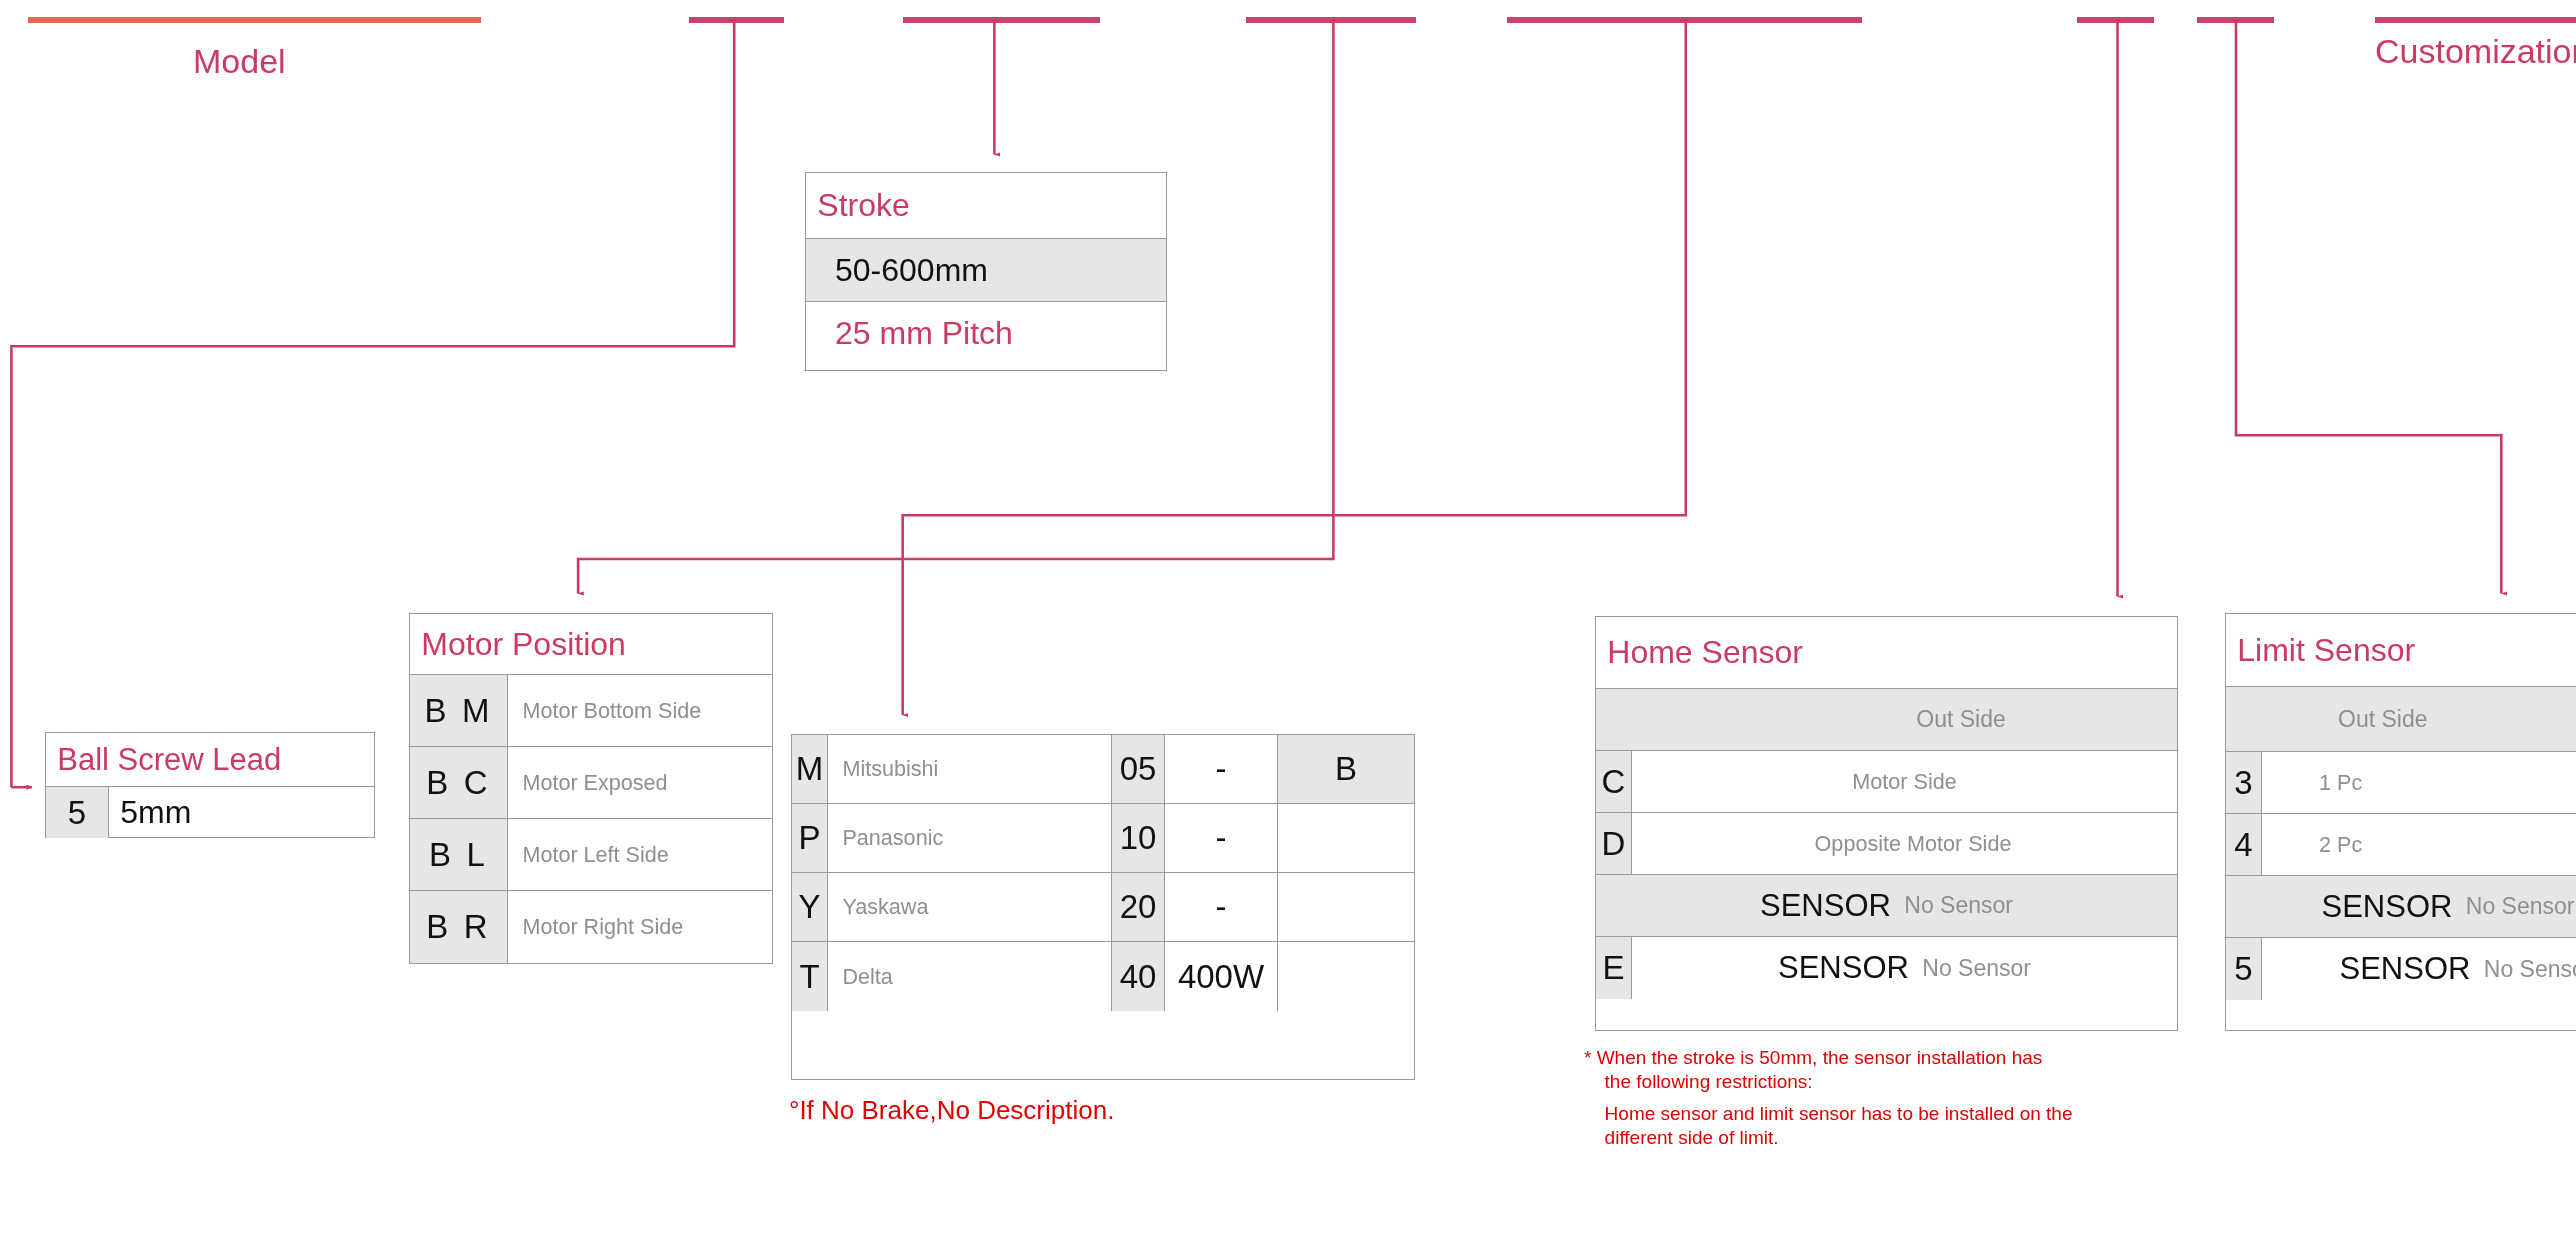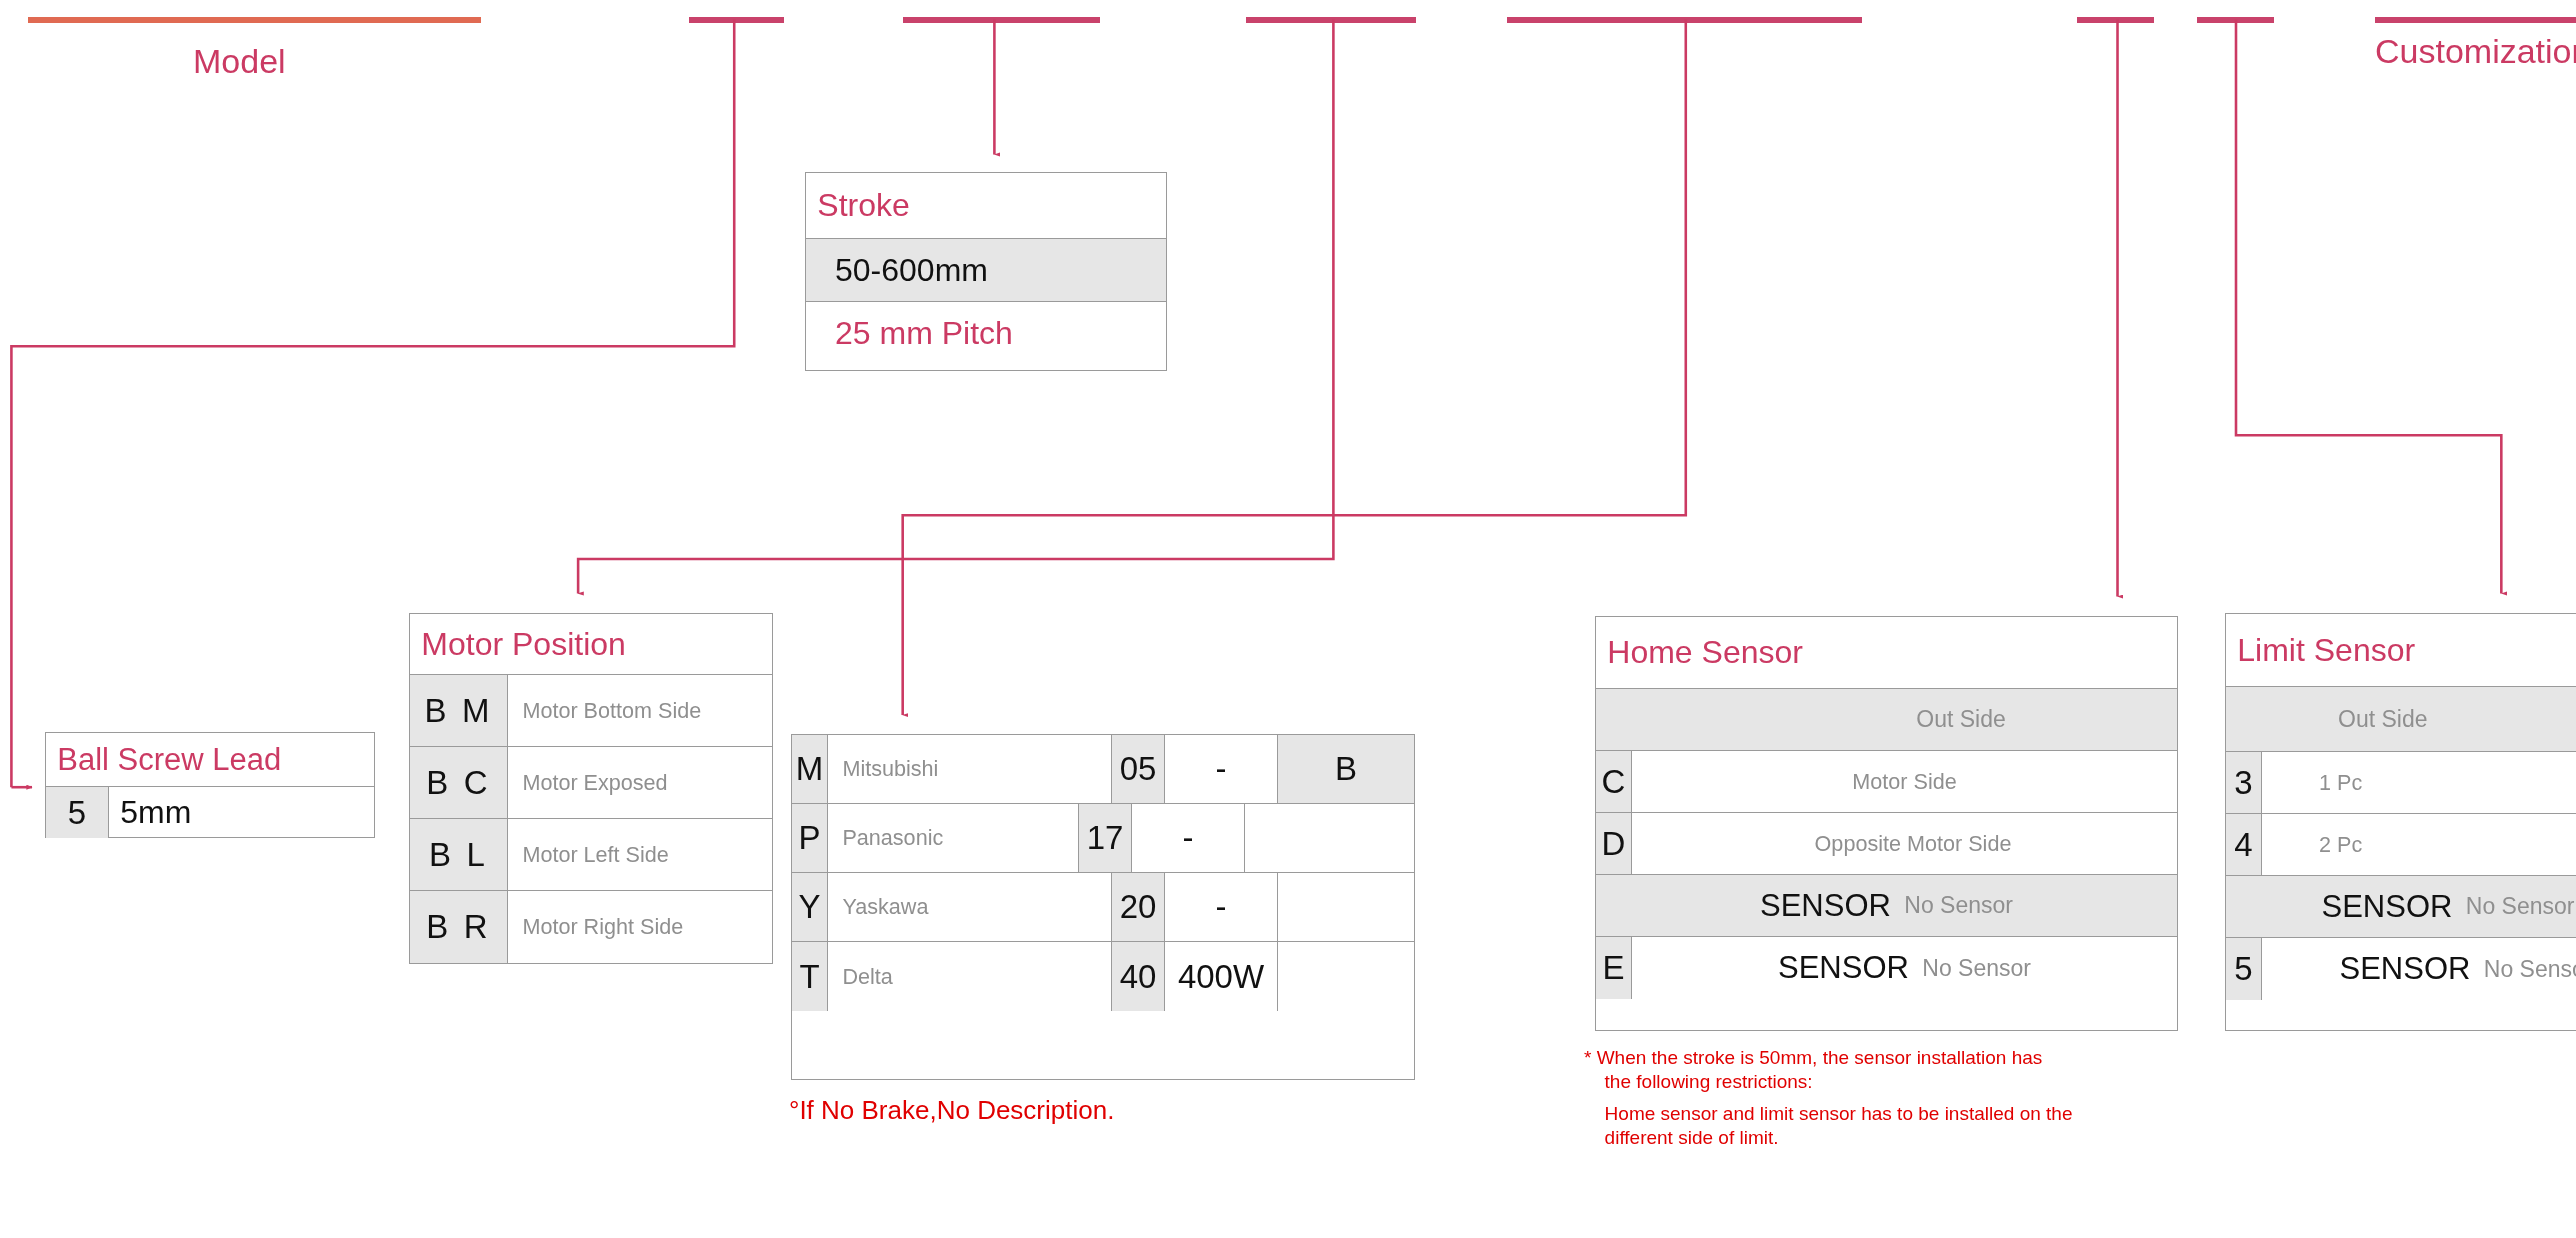--- a/index.html
+++ b/index.html
@@ -170,22 +170,22 @@
     <div class="trow datarow">
       <div class="cell shade code narrow" style="width:35px;height:100%;">M</div>
       <div class="cell desc vline" style="width:284px;height:100%;">Mitsubishi</div>
       <div class="cell shade code narrow vline" style="width:53px;height:100%;">05</div>
       <div class="cell code narrow vline" style="width:113px;height:100%;">-</div>
       <div class="cell shade code narrow vline" style="flex:1;height:100%;">B</div>
     </div>
 
     <div class="trow datarow">
       <div class="cell shade code narrow" style="width:35px;height:100%;">P</div>
-      <div class="cell desc vline" style="width:251px;height:100%;">Panasonic</div>
-      <div class="cell shade code narrow vline" style="width:53px;height:100%;">17</div>
+      <div class="cell desc vline" style="width:284px;height:100%;">Panasonic</div>
+      <div class="cell shade code narrow vline" style="width:53px;height:100%;">10</div>
       <div class="cell code narrow vline" style="width:113px;height:100%;">-</div>
       <div class="cell code narrow vline" style="flex:1;height:100%;"></div>
     </div>
 
     <div class="trow datarow">
       <div class="cell shade code narrow" style="width:35px;height:100%;">Y</div>
       <div class="cell desc vline" style="width:284px;height:100%;">Yaskawa</div>
       <div class="cell shade code narrow vline" style="width:53px;height:100%;">20</div>
       <div class="cell code narrow vline" style="width:113px;height:100%;">-</div>
       <div class="cell code narrow vline" style="flex:1;height:100%;"></div>

